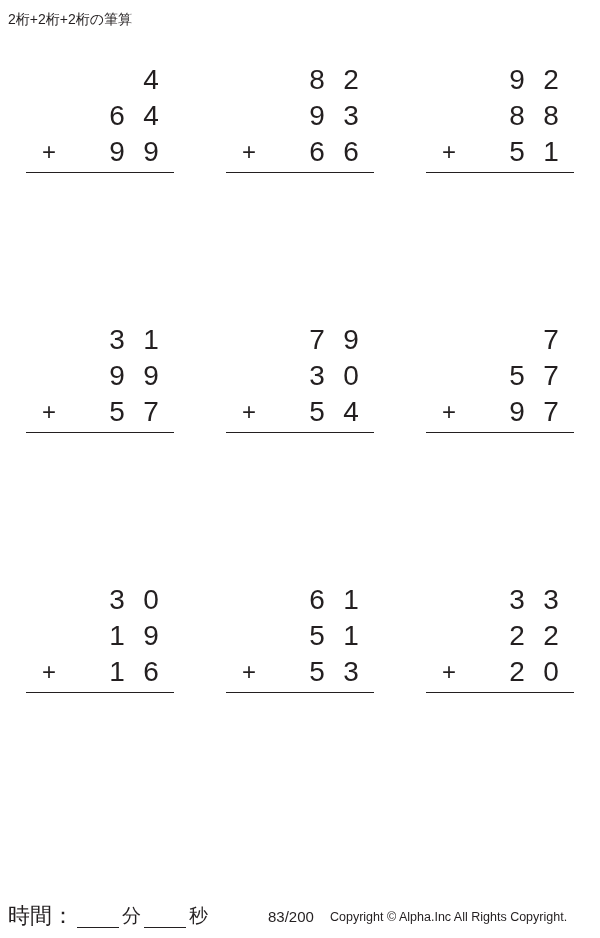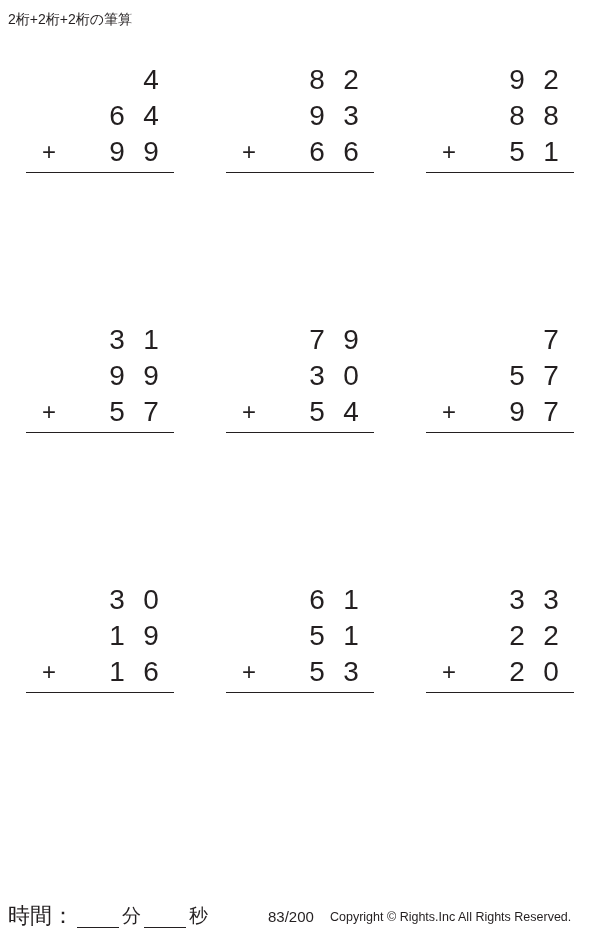--- a/index.html
+++ b/index.html
@@ -423,14 +423,14 @@
 
 <div class="footer">
   <div class="time-area">
     <span class="time-label">時間：</span>
     <span class="time-blank"></span>
     <span class="time-unit">分</span>
     <span class="time-blank"></span>
     <span class="time-unit">秒</span>
   </div>
   <div class="page-number">83/200</div>
-  <div class="copyright">Copyright © Rights.Inc All Rights Reserved.</div>
+  <div class="copyright">Copyright © Alpha.Inc All Rights Copyright.</div>
 </div>
 
 </body></html>

